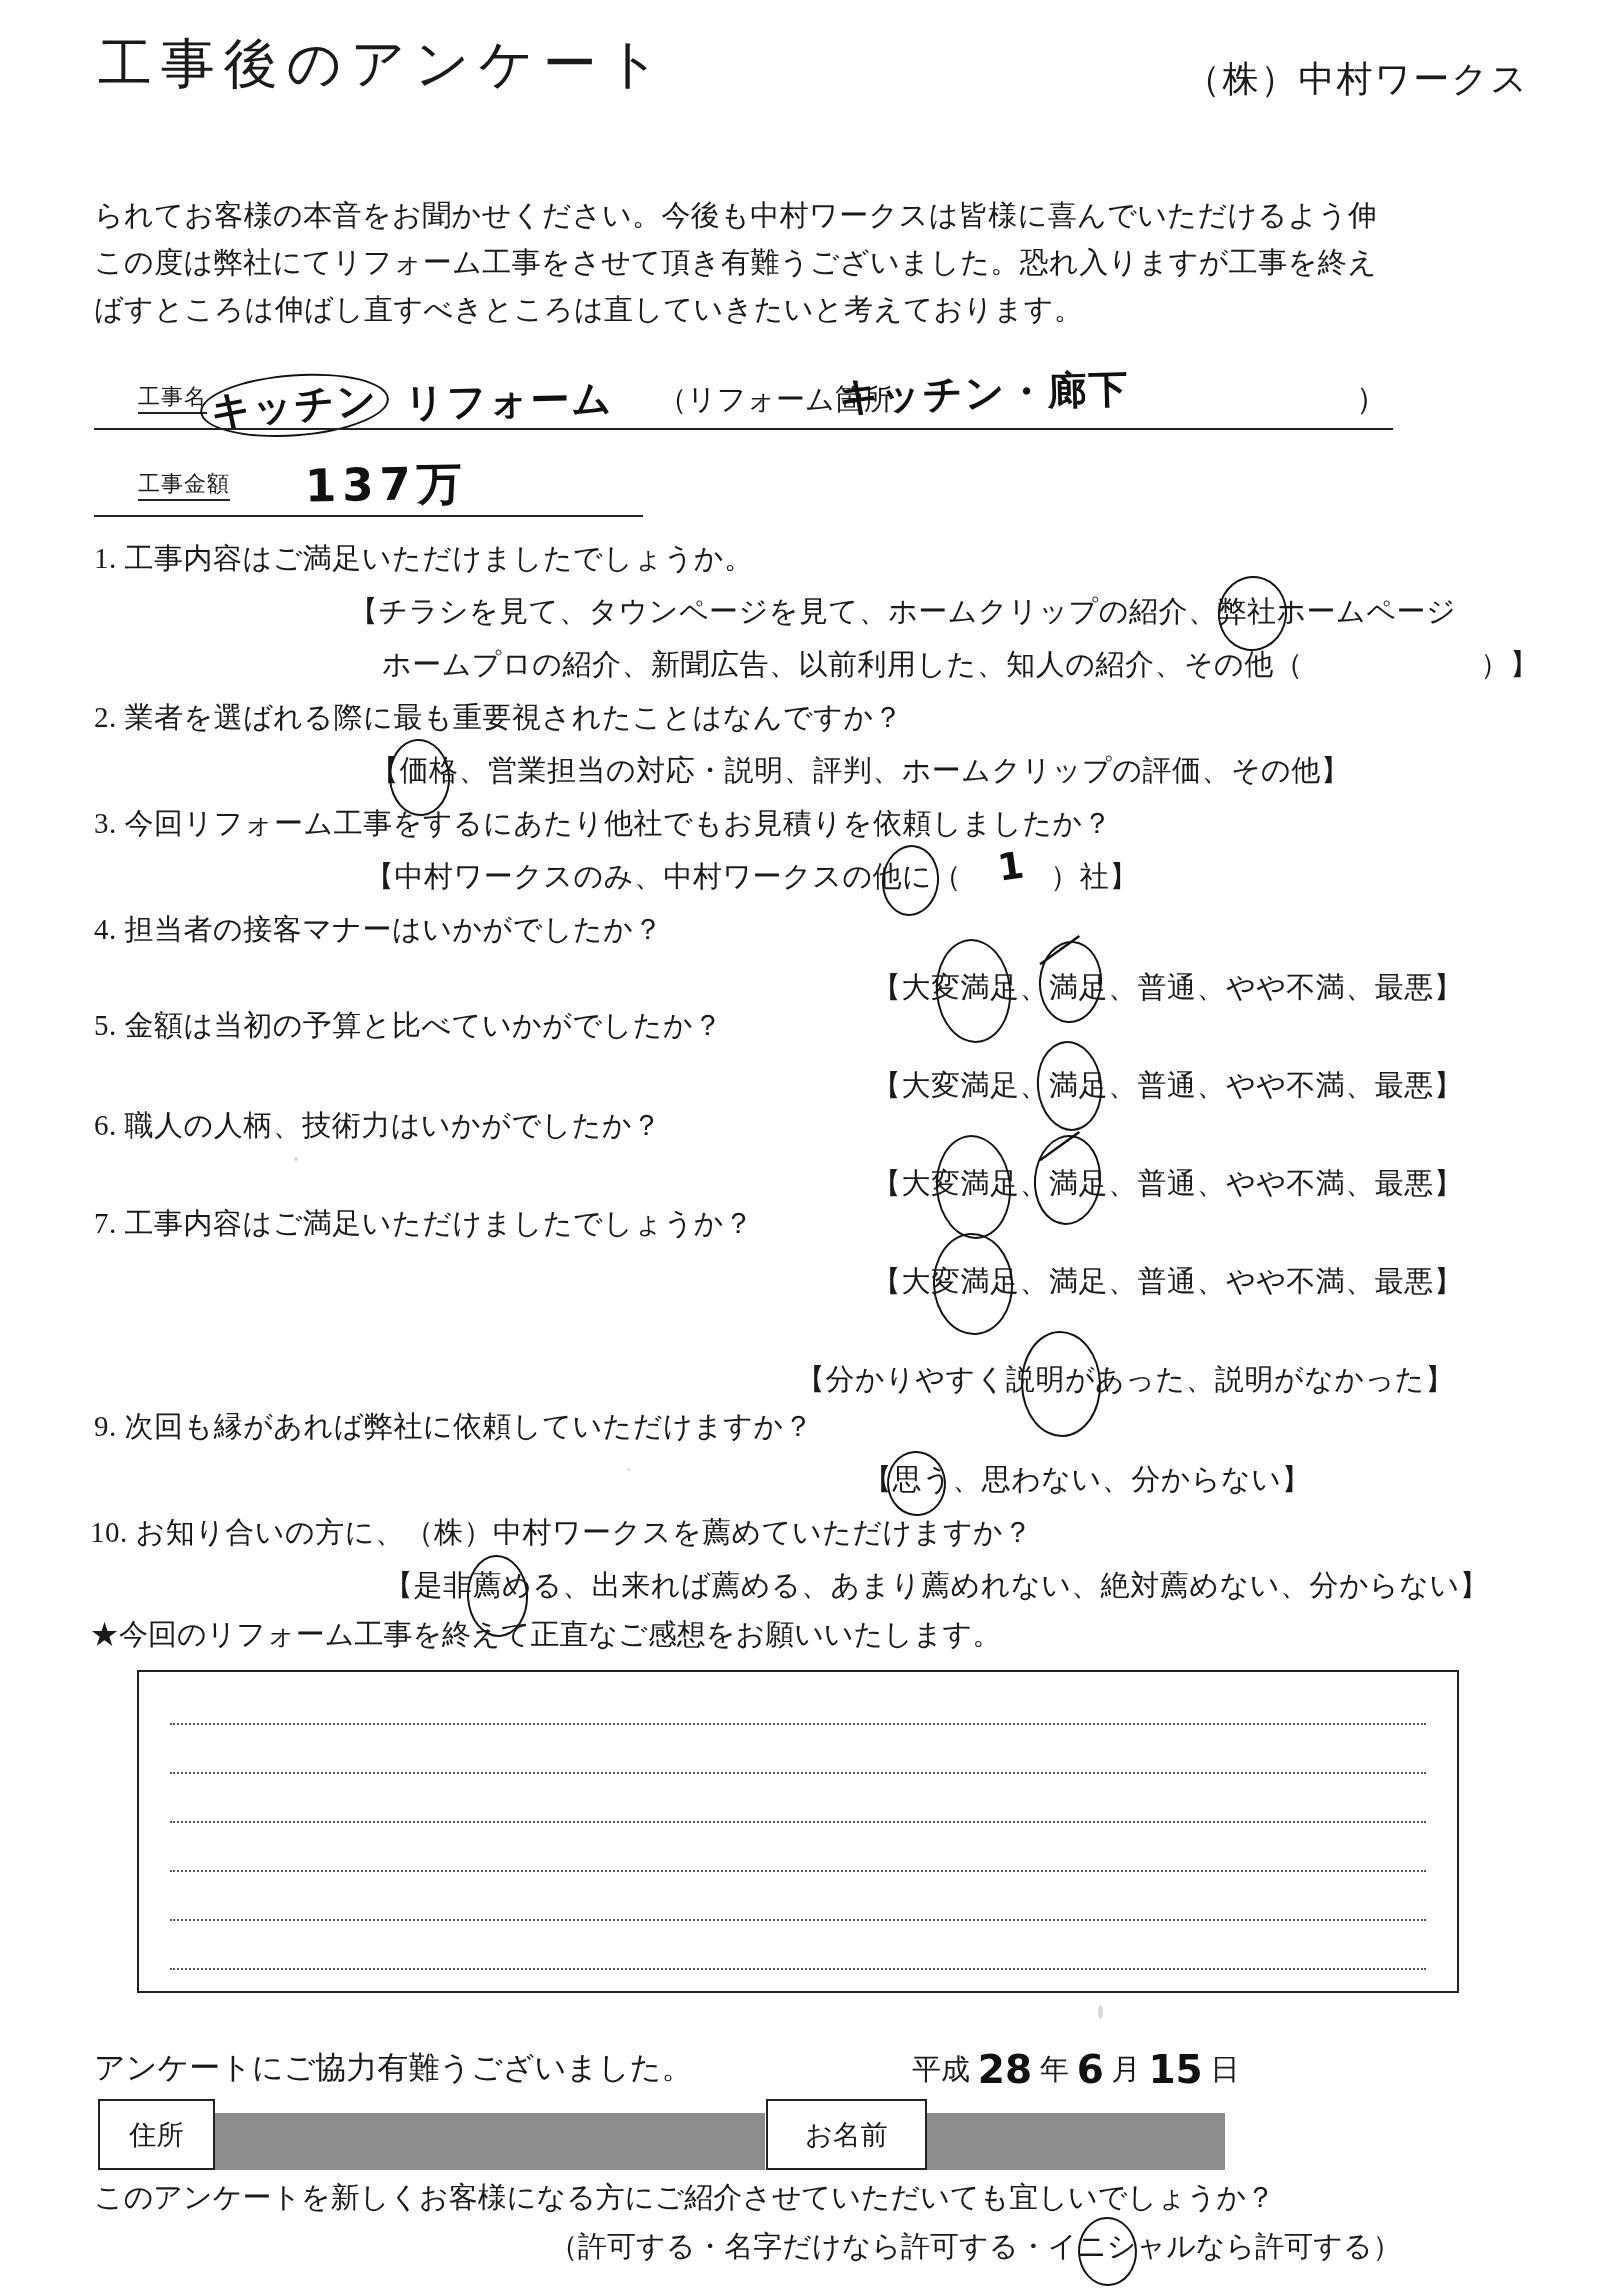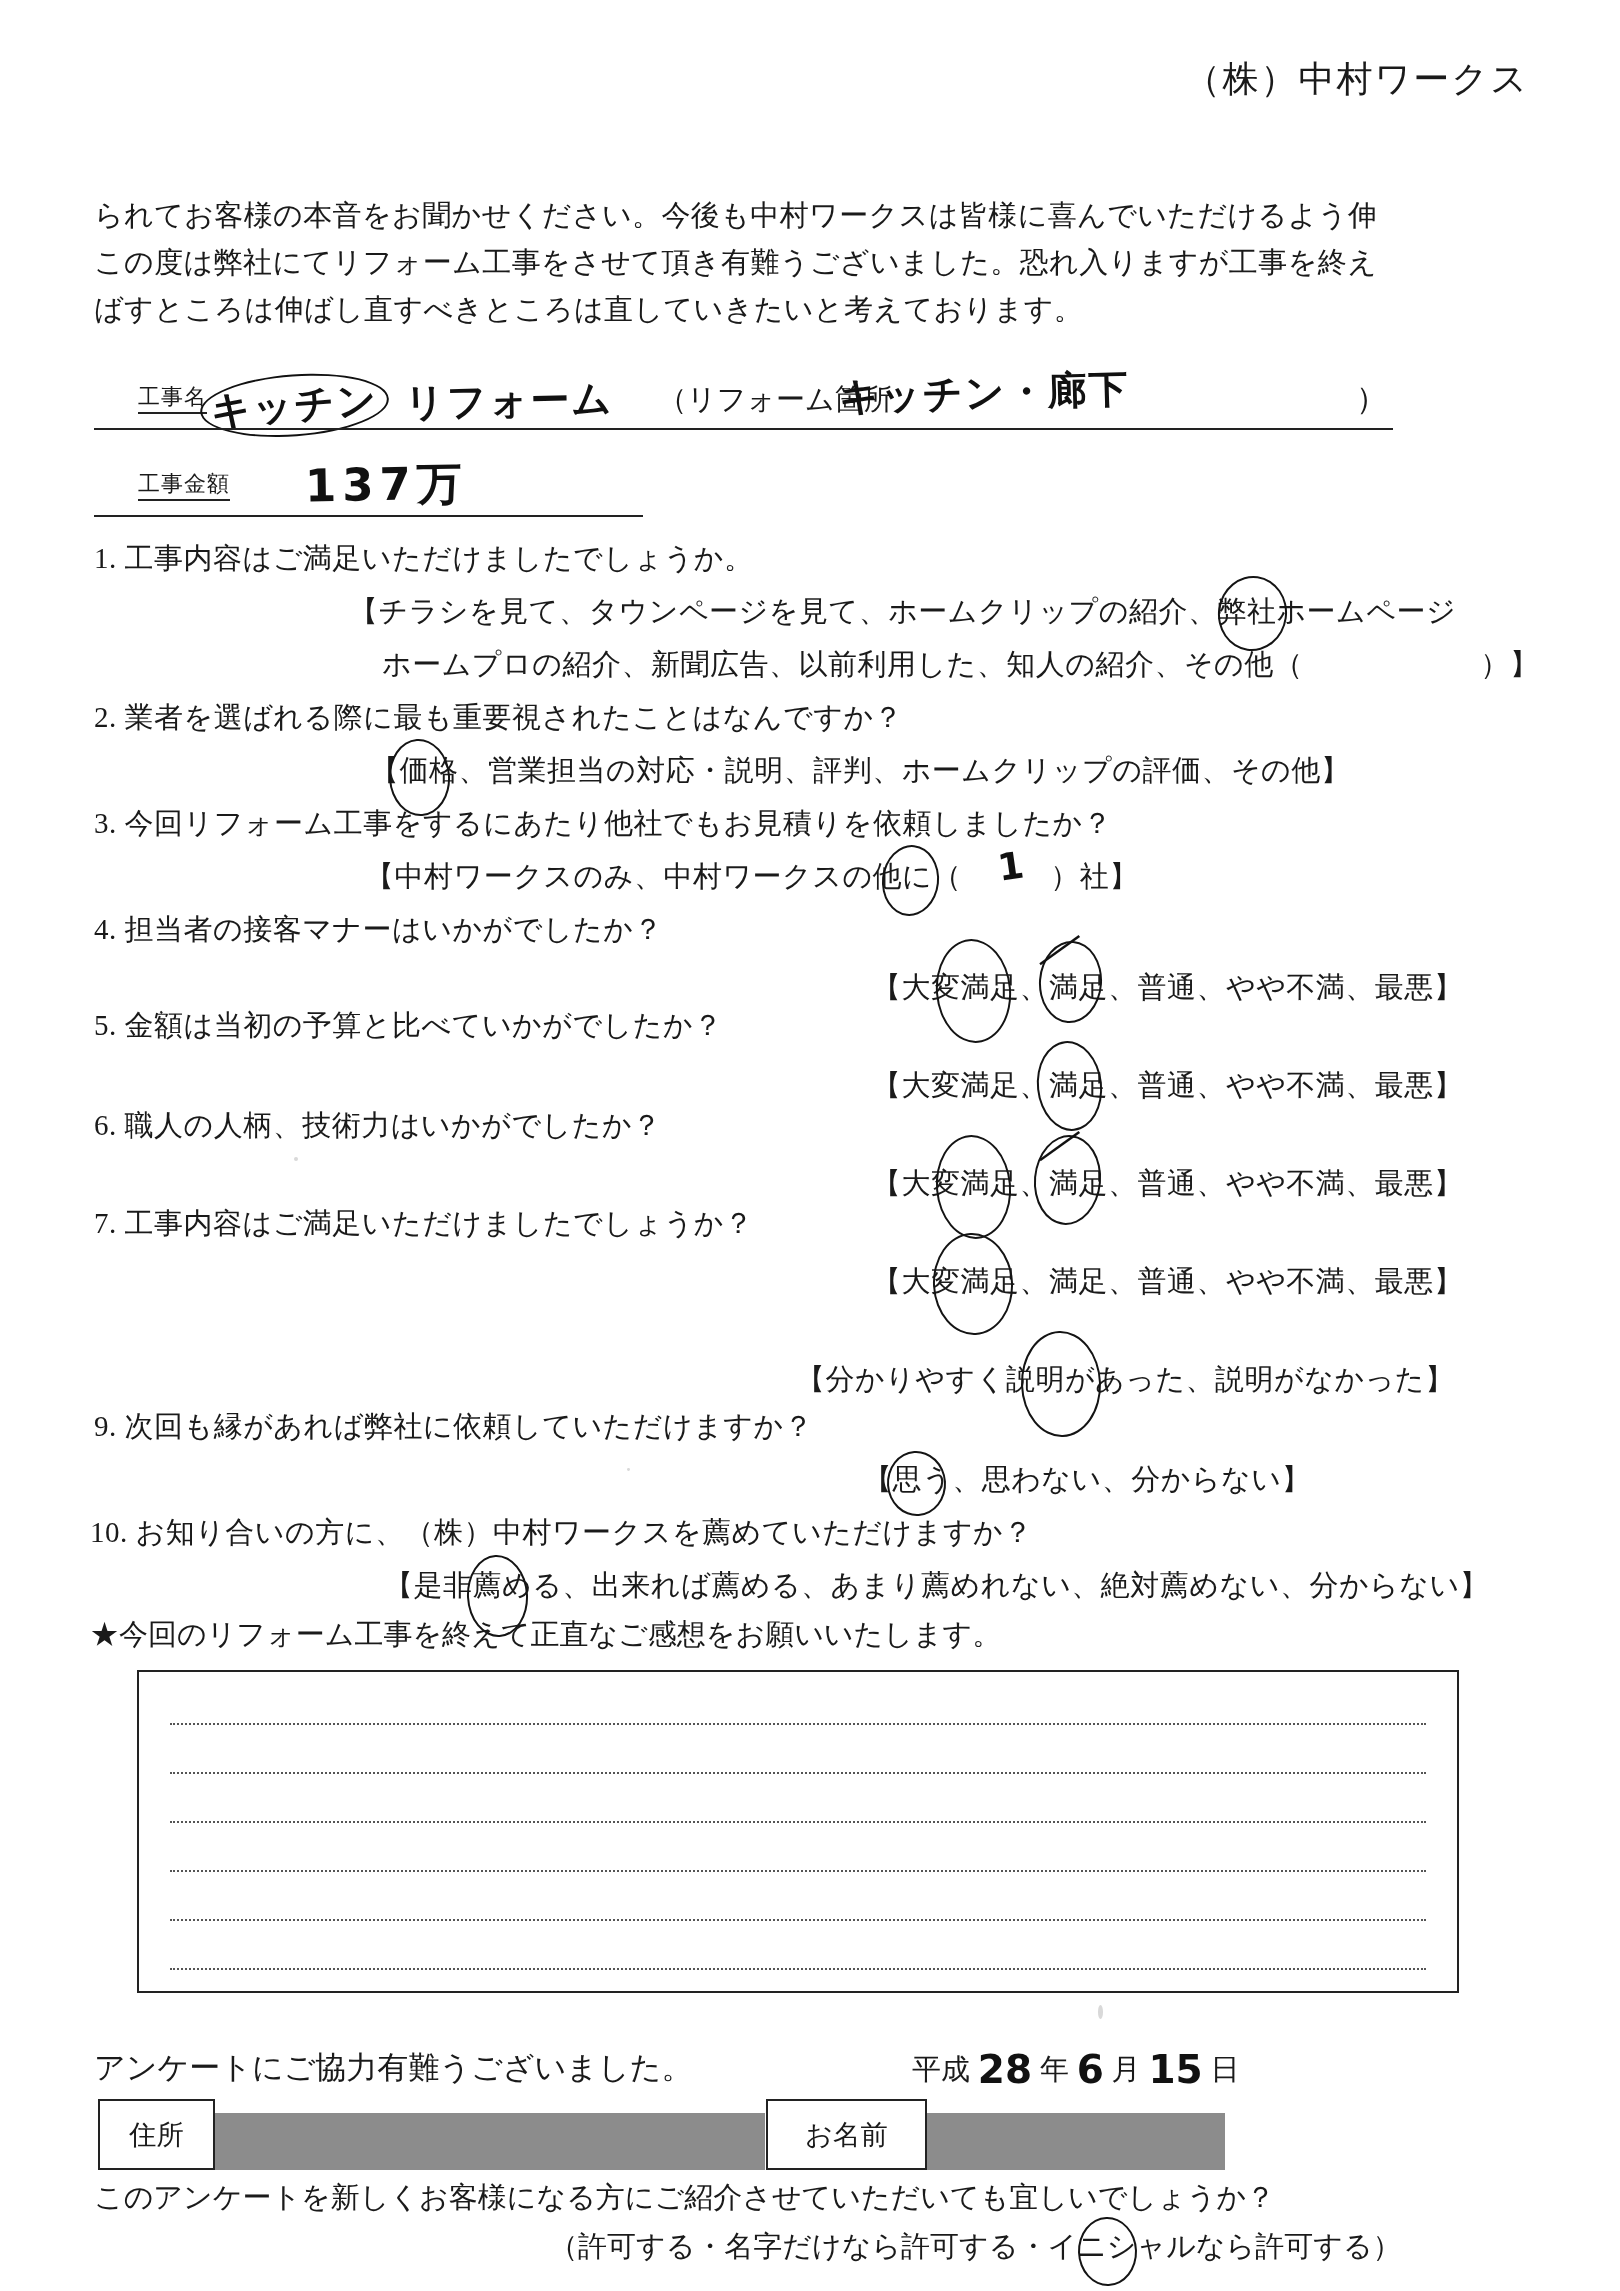--- a/index.html
+++ b/index.html
@@ -80,20 +80,21 @@
 
   
   .speckle{position:absolute;background:#d9d9d9;border-radius:50%;}
 </style>
 </head>
 <body>
 
 <div class="page">
 
   <div class="hdr">
+    <div class="hdr-title">工事後のアンケート</div>
     <div class="hdr-company">（株）中村ワークス</div>
   </div>
 
   <div class="intro">
     <div>られてお客様の本音をお聞かせください。今後も中村ワークスは皆様に喜んでいただけるよう伸</div>
     <div>この度は弊社にてリフォーム工事をさせて頂き有難うございました。恐れ入りますが工事を終え</div>
     <div>ばすところは伸ばし直すべきところは直していきたいと考えております。</div>
   </div>
 
   <div class="row-name">

